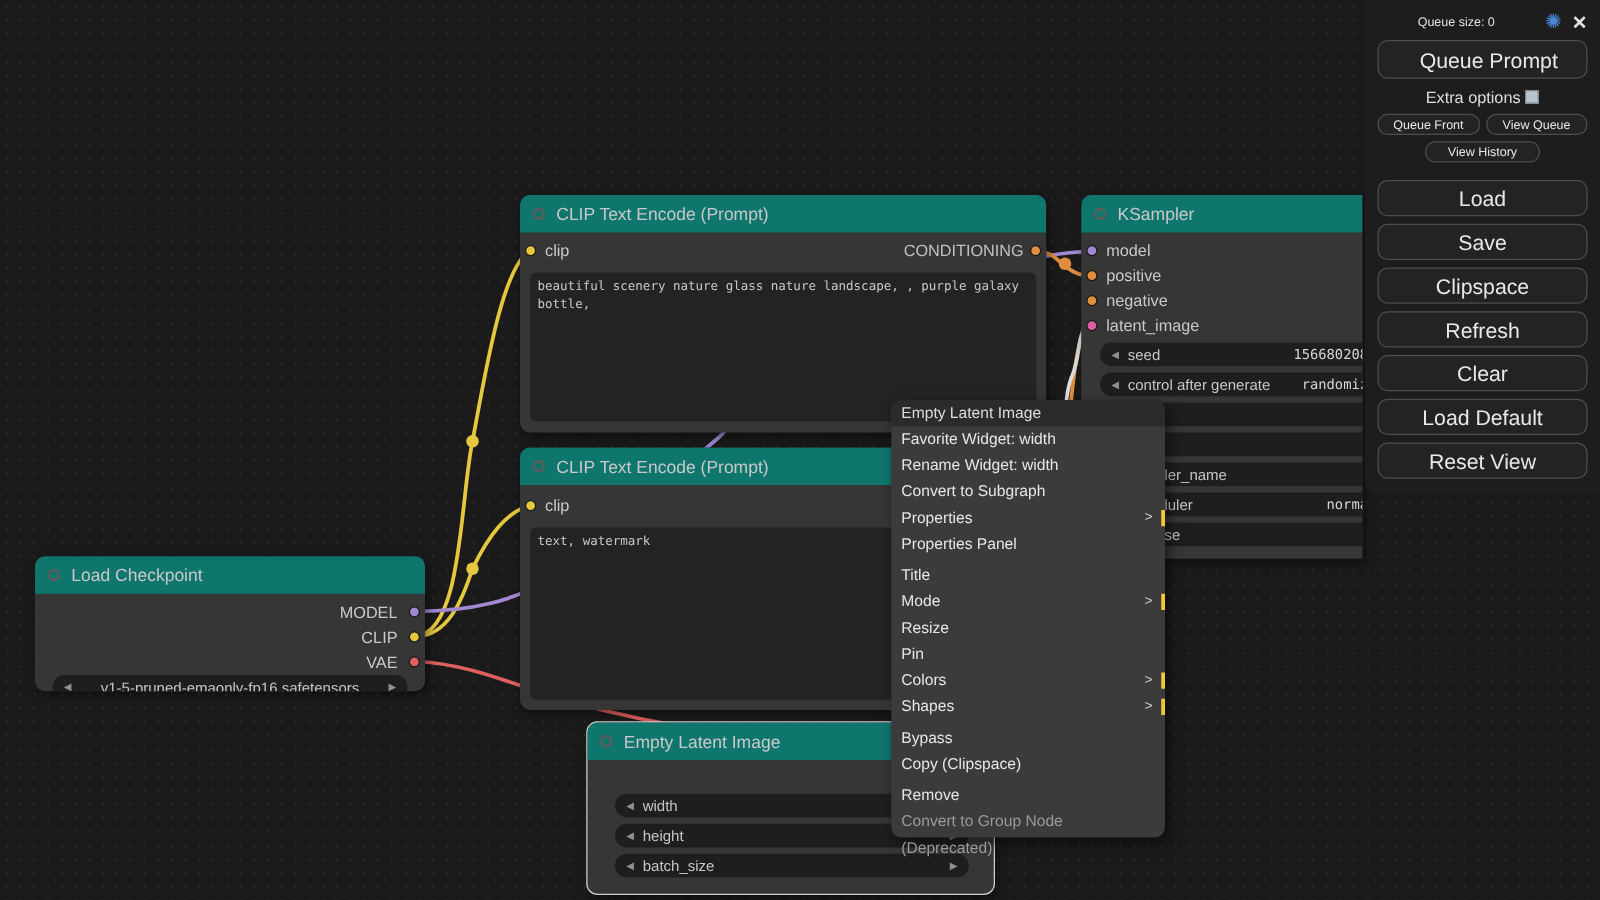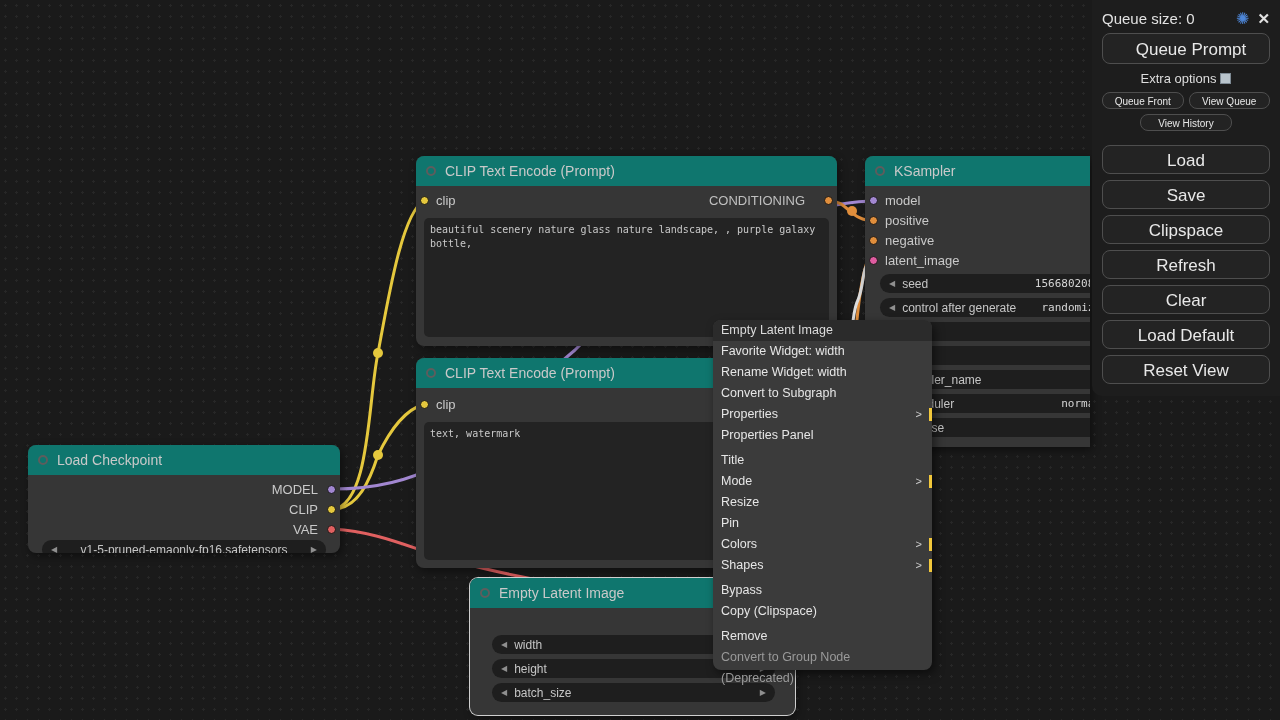--- a/index.html
+++ b/index.html
@@ -36,21 +36,21 @@
     border-radius:8px 8px 0 0;color:#dcdcdc;}
   .ctx-item{position:relative;height:21px;line-height:21px;padding:0 8px;cursor:default;}
   .ctx-item .sub-arrow{position:absolute;right:10px;top:0;color:#cfcfcf;font-size:11px;}
   .ctx-item .sub-tick{position:absolute;right:0;top:4px;width:3px;height:13px;background:#f2c83b;}
   .ctx-gap{height:4px;}
   .ctx-item.dim{color:#9a9a9a;}
   
   .side{position:absolute;left:1092px;top:0;width:188px;z-index:20;background:#1d1d1d;
     border-radius:0 0 0 10px;padding:8px 10px 12px 10px;box-sizing:border-box;}
   .side-head{display:flex;align-items:center;gap:8px;margin:2px 0 6px 0;}
-  .side-head .qlabel{flex:1;font-size:15px;color:#e2e2e2;}
+  .side-head .qlabel{flex:1;font-size:10px;color:#e2e2e2;text-align:center;}
   .gear{color:#4d86d8;font-size:16px;line-height:1;}
   .closex{color:#e2e2e2;font-size:15px;line-height:1;font-weight:bold;}
   .btn{display:block;width:100%;box-sizing:border-box;background:#232323;border:1px solid #4e4e4e;
     border-radius:8px;color:#e8e8e8;text-align:center;font-family:"Liberation Sans",sans-serif;}
   .btn.big{height:29px;line-height:27px;font-size:17px;margin:0 0 6px 0;}
   .btn.queue{height:31px;line-height:29px;font-size:17px;margin:0 0 7px 0;padding-left:16px;}
   .btn.small{height:17px;line-height:15px;font-size:10px;border-radius:8px;}
   .extra-row{display:flex;align-items:center;justify-content:center;gap:4px;
     font-size:13px;color:#dedede;margin:2px 0 6px 0;}
   .checkbox{width:11px;height:11px;background:#b9c4cc;border:1px solid #7e8a94;box-sizing:border-box;}
@@ -95,21 +95,21 @@
     </div>
   </div>
 
   <div class="node" style="left:416px;top:156px;width:421px;height:190px;">
     <div class="node-title">
       <span class="collapse-dot"></span>
       <span>CLIP Text Encode (Prompt)</span>
     </div>
     <span class="dot" style="left:4px;top:40px;background:#e5c83d;"></span>
     <span class="slot" style="left:20px;top:37px;">clip</span>
-    <span class="slot" style="right:32px;top:37px;color:#c0c0c0;">CONDITIONING</span>
+    <span class="slot" style="right:18px;top:37px;color:#c0c0c0;">CONDITIONING</span>
     <span class="dot" style="right:4px;top:40px;background:#e08e3c;"></span>
     <div class="node-text" style="left:8px;top:62px;width:405px;height:119px;">beautiful scenery nature glass nature landscape, , purple galaxy bottle,</div>
   </div>
 
   <div class="node" style="left:416px;top:358px;width:421px;height:210px;">
     <div class="node-title">
       <span class="collapse-dot"></span>
       <span>CLIP Text Encode (Prompt)</span>
     </div>
     <span class="dot" style="left:4px;top:42px;background:#e5c83d;"></span>

